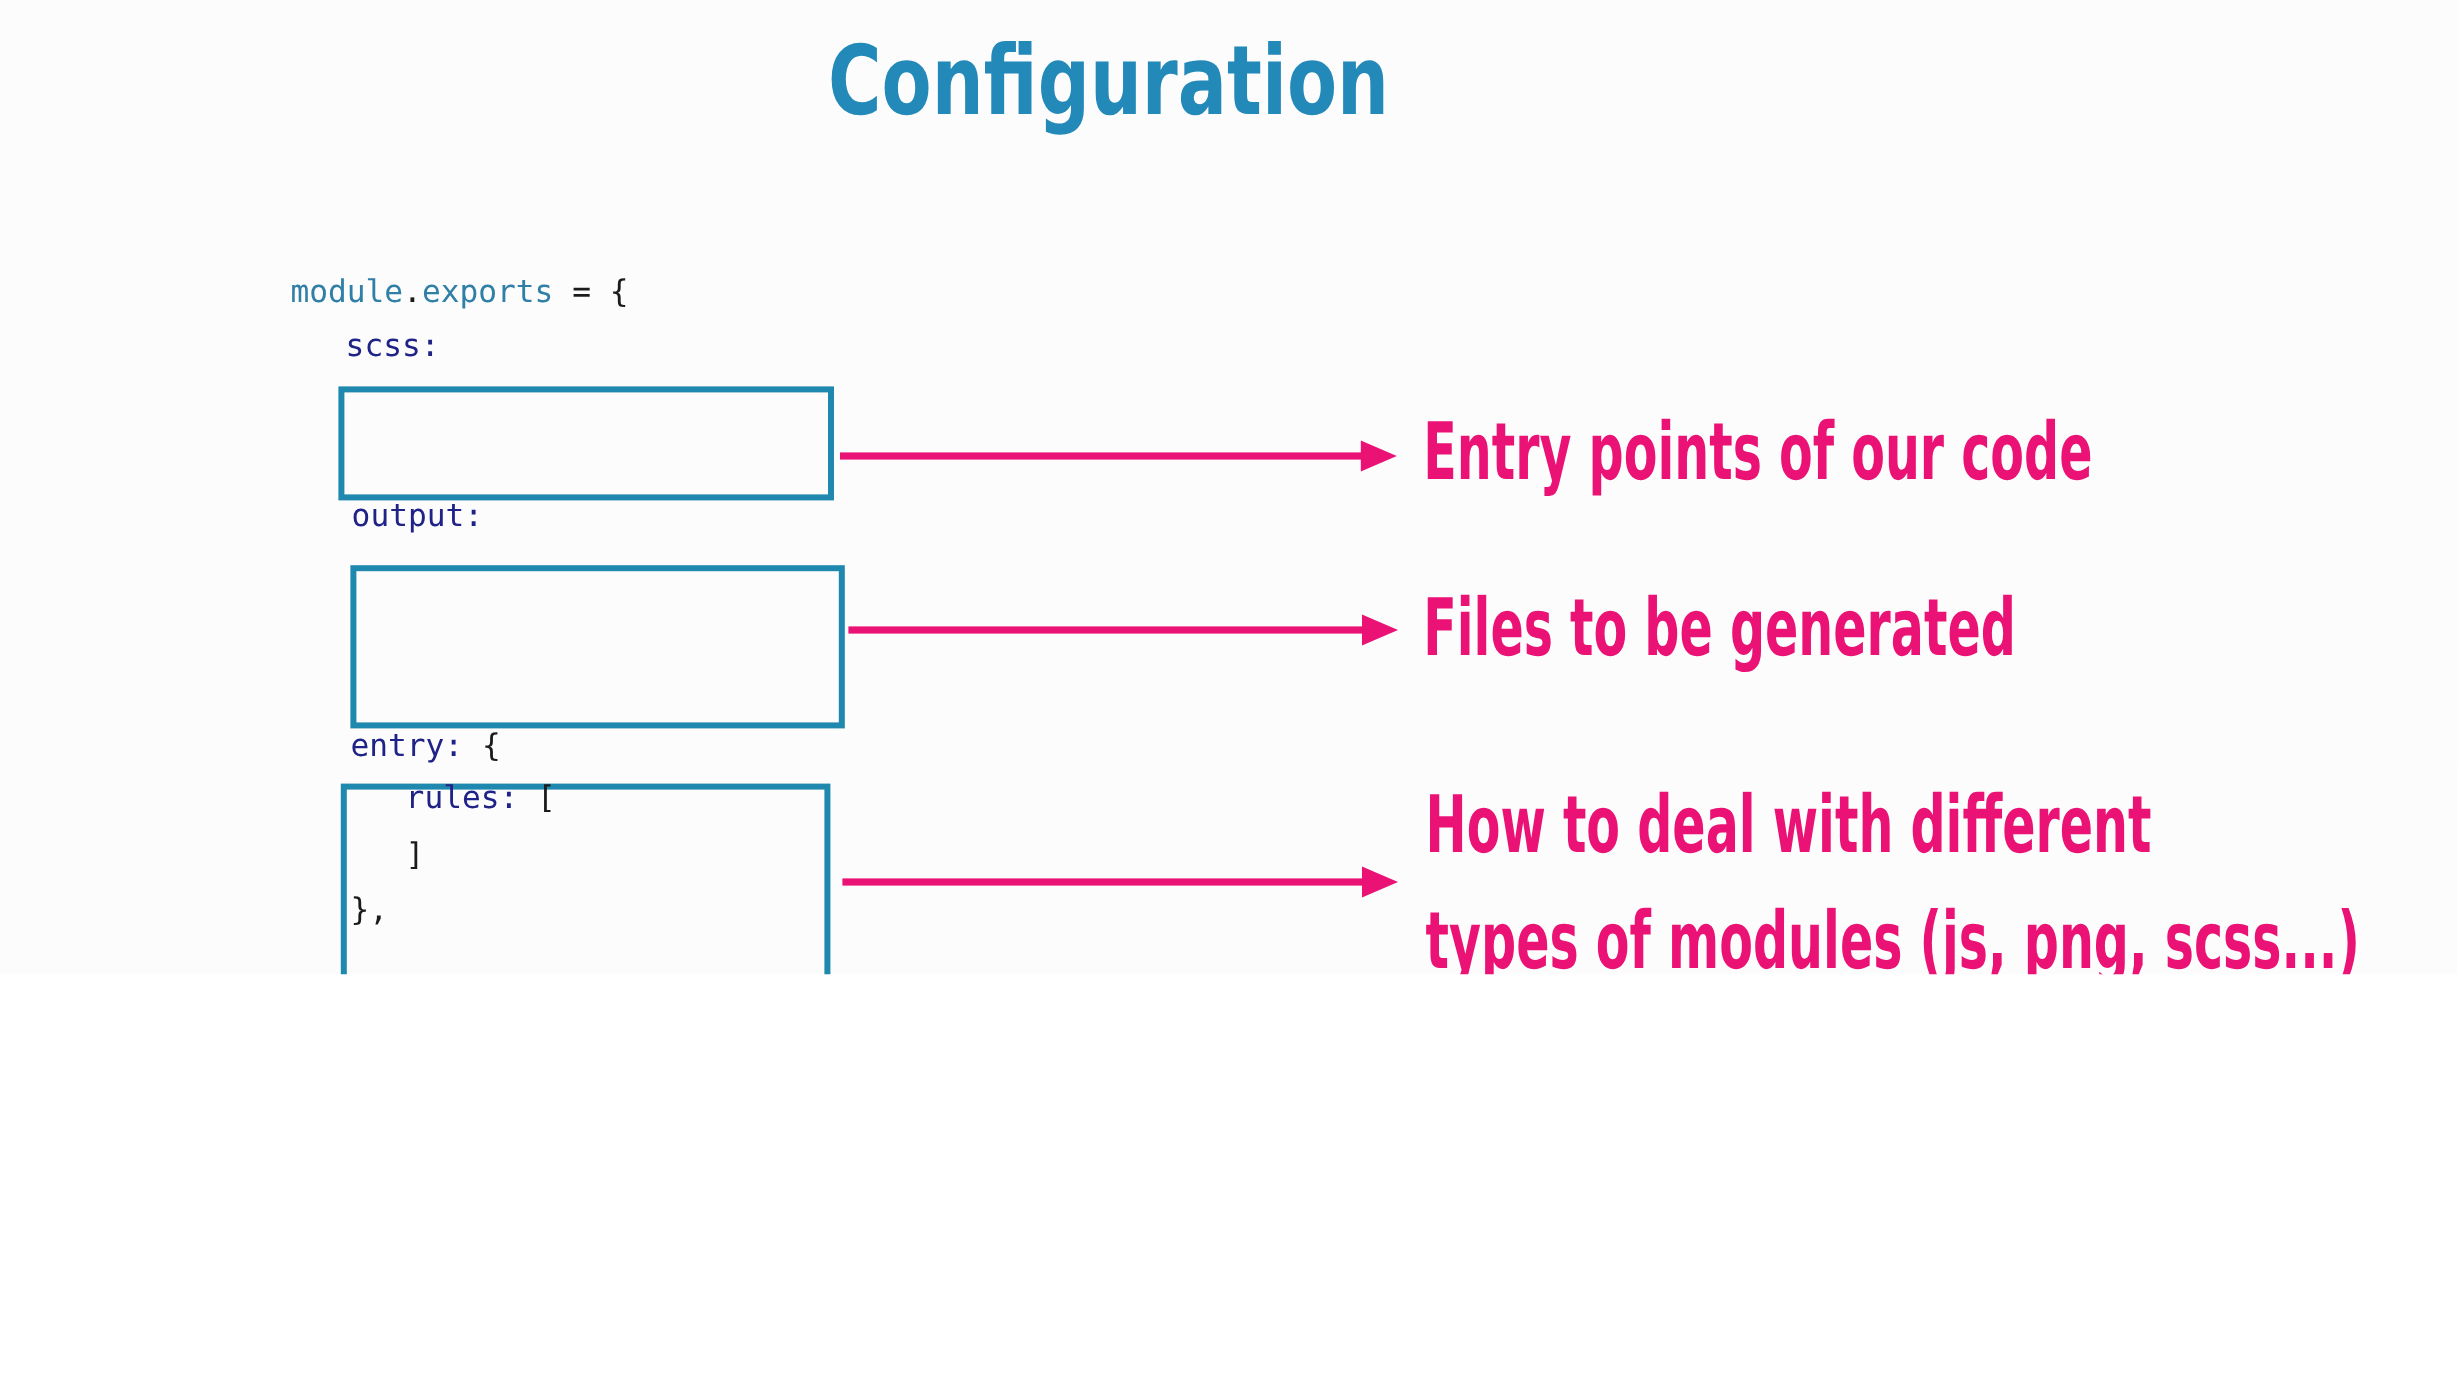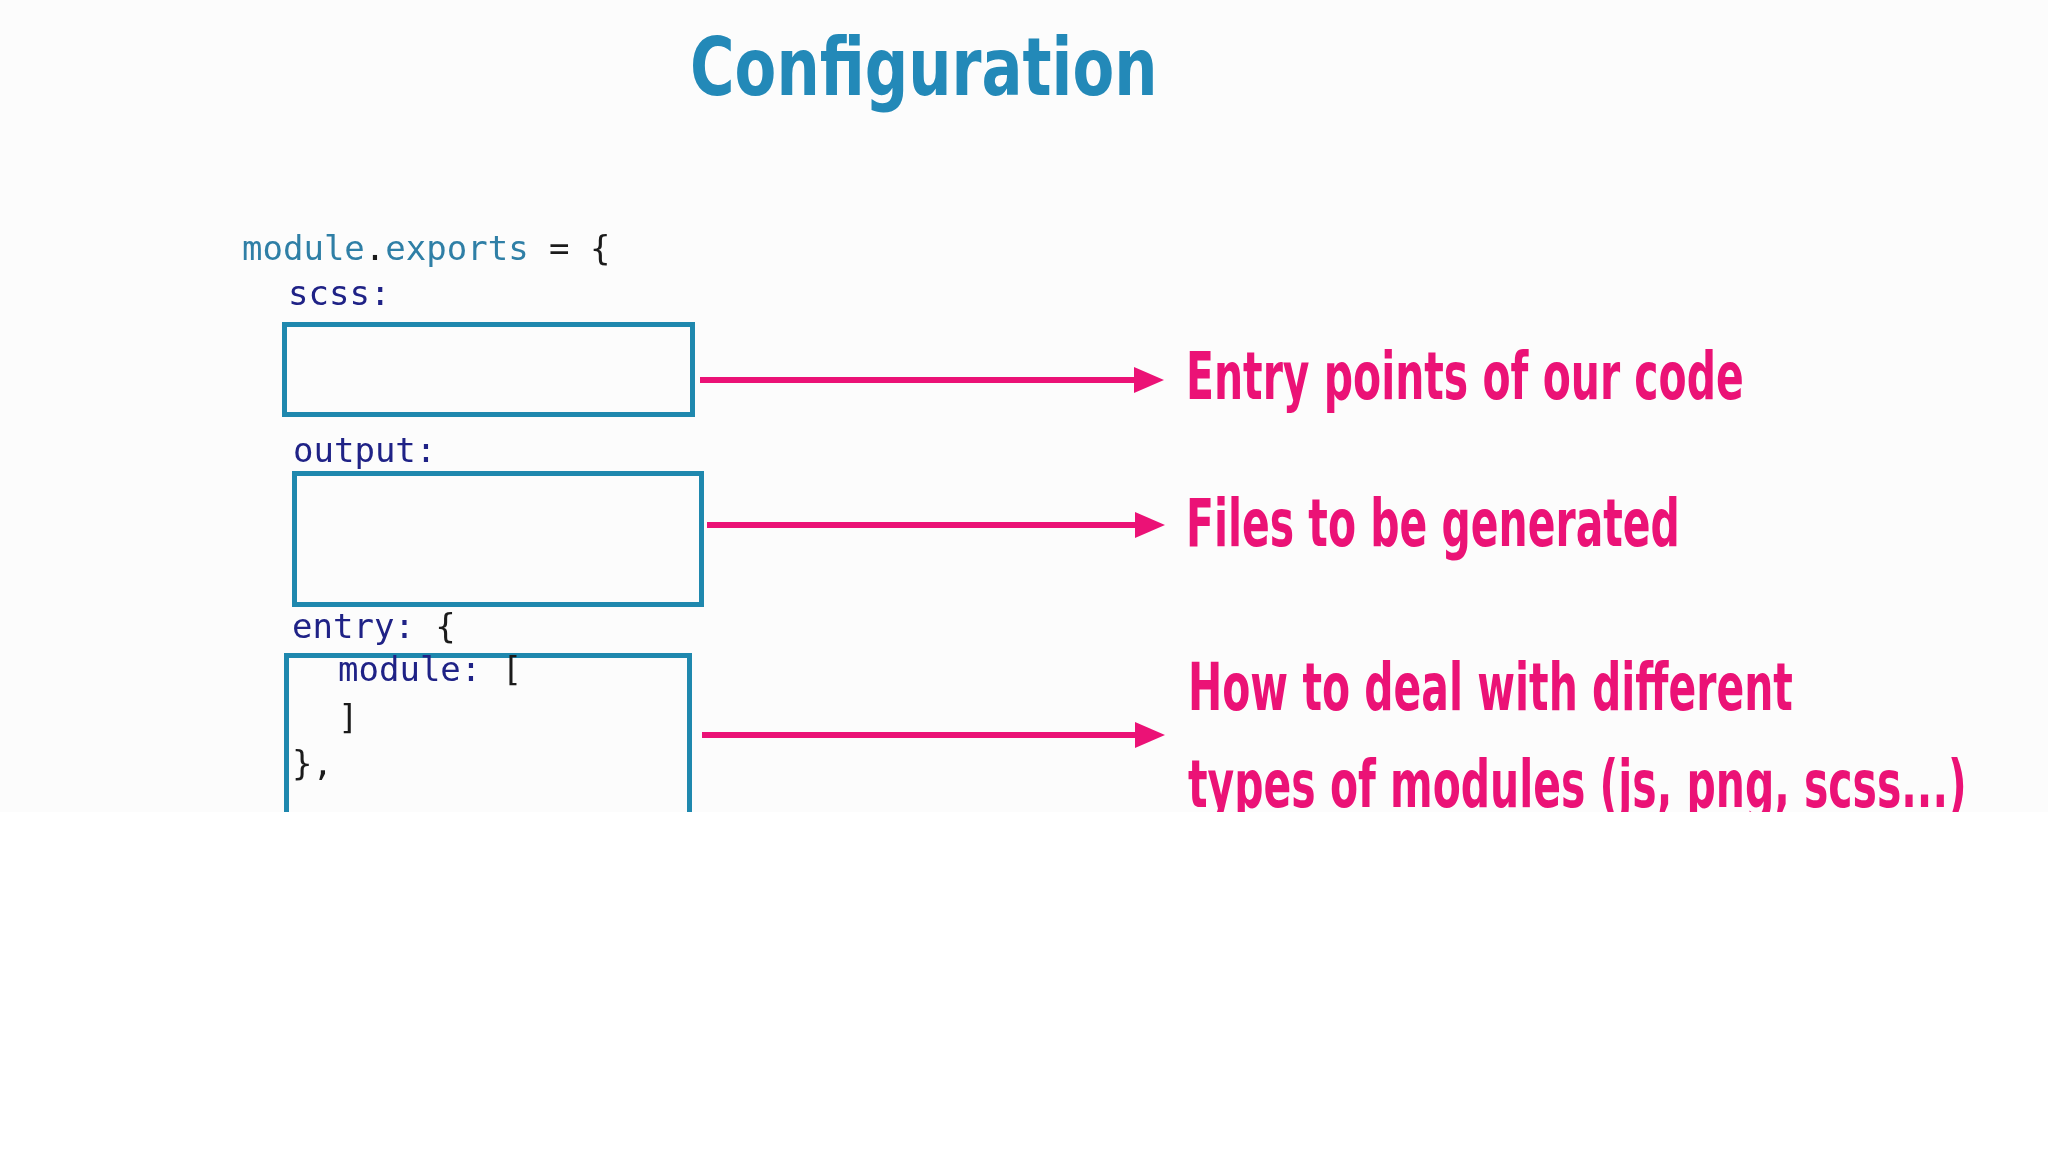--- a/index.html
+++ b/index.html
@@ -24,21 +24,21 @@
     line-height: 1;
     color: var(--title-teal, #2389B8);
     transform: scaleX(0.76);
     transform-origin: left top;
     white-space: pre;
   }
 
   .code {
     position: absolute;
     font-family: "DejaVu Sans Mono", "Liberation Mono", monospace;
-    font-size: 34px;
+    font-size: 26px;
     line-height: 1;
     white-space: pre;
     color: var(--code-black, #1B1B1B);
   }
   .tok-teal { color: var(--code-teal, #2F7FA6); }
   .tok-navy { color: var(--keyword-navy, #1F2286); }
   .tok-dark { color: var(--code-black, #1B1B1B); }
 
   .value-box {
     position: absolute;
@@ -69,21 +69,21 @@
     color: var(--accent-pink, #EB1276);
     transform: scaleX(0.62);
     transform-origin: left top;
     white-space: pre;
   }
   .annotation.two-line { line-height: 97px; }
 
   
   #line-module-exports { left: 242px; top: 231px; }
   #line-entry          { left: 288px; top: 276px; }
-  #line-output         { left: 293px; top: 417px; margin-top: 16px; }
+  #line-output         { left: 293px; top: 417px; }
   #line-module-open    { left: 292px; top: 609px; }
   #line-rules-open     { left: 338px; top: 652px; }
   #line-rules-close    { left: 338px; top: 700px; }
   #line-module-close   { left: 292px; top: 746px; }
   #line-exports-close  { left: 244px; top: 840px; }
 
   
   #entry-box  { left: 282px; top: 322px; width: 413px; height: 95px;  }
   #output-box { left: 292px; top: 471px; width: 412px; height: 136px; }
   #module-box { left: 284px; top: 653px; width: 408px; height: 172px; }
@@ -115,21 +115,21 @@
   <div class="value-box" id="entry-box"></div>
 
   <div class="code tok-navy" id="line-output">output:</div>
 
   <div class="value-box" id="output-box"></div>
 
   <div class="code" id="line-module-open"><span class="tok-navy">entry:</span><span class="tok-dark"> {</span></div>
 
   <div class="value-box" id="module-box"></div>
 
-  <div class="code" id="line-rules-open"><span class="tok-navy">module:</span><span class="tok-dark"> [</span></div>
+  <div class="code" id="line-rules-open"><span class="tok-navy">rules:</span><span class="tok-dark"> [</span></div>
 
   <div class="code tok-dark" id="line-rules-close">]</div>
 
   <div class="code tok-dark" id="line-module-close">},</div>
 
   <div class="code tok-dark" id="line-exports-close">};</div>
 
   <div class="arrow-line" id="entry-arrow-line"></div>
   <div class="arrow-head" id="entry-arrow-head"></div>
 

